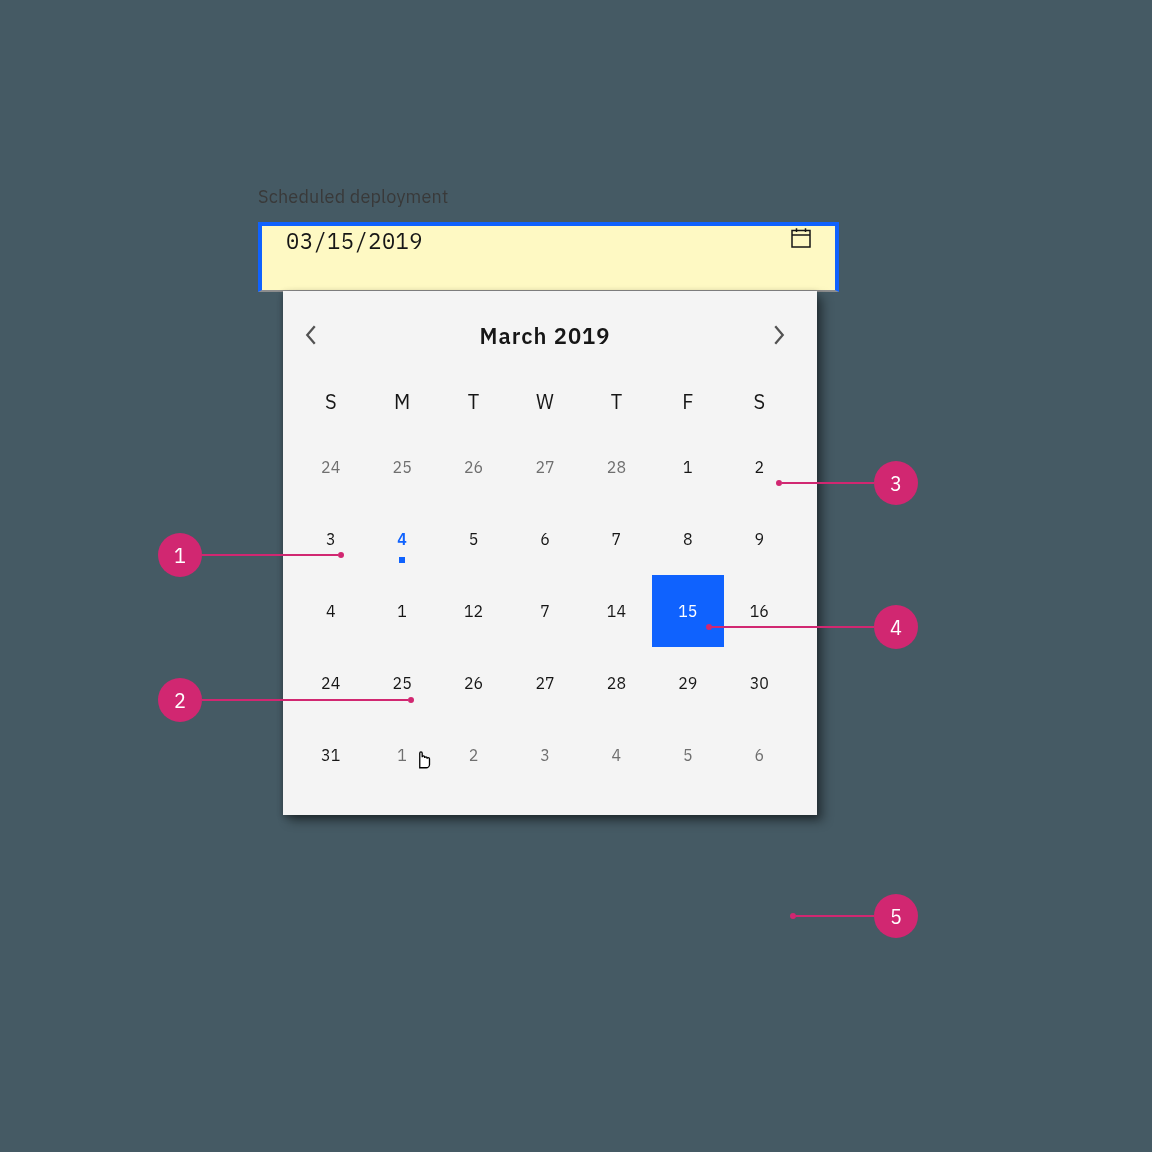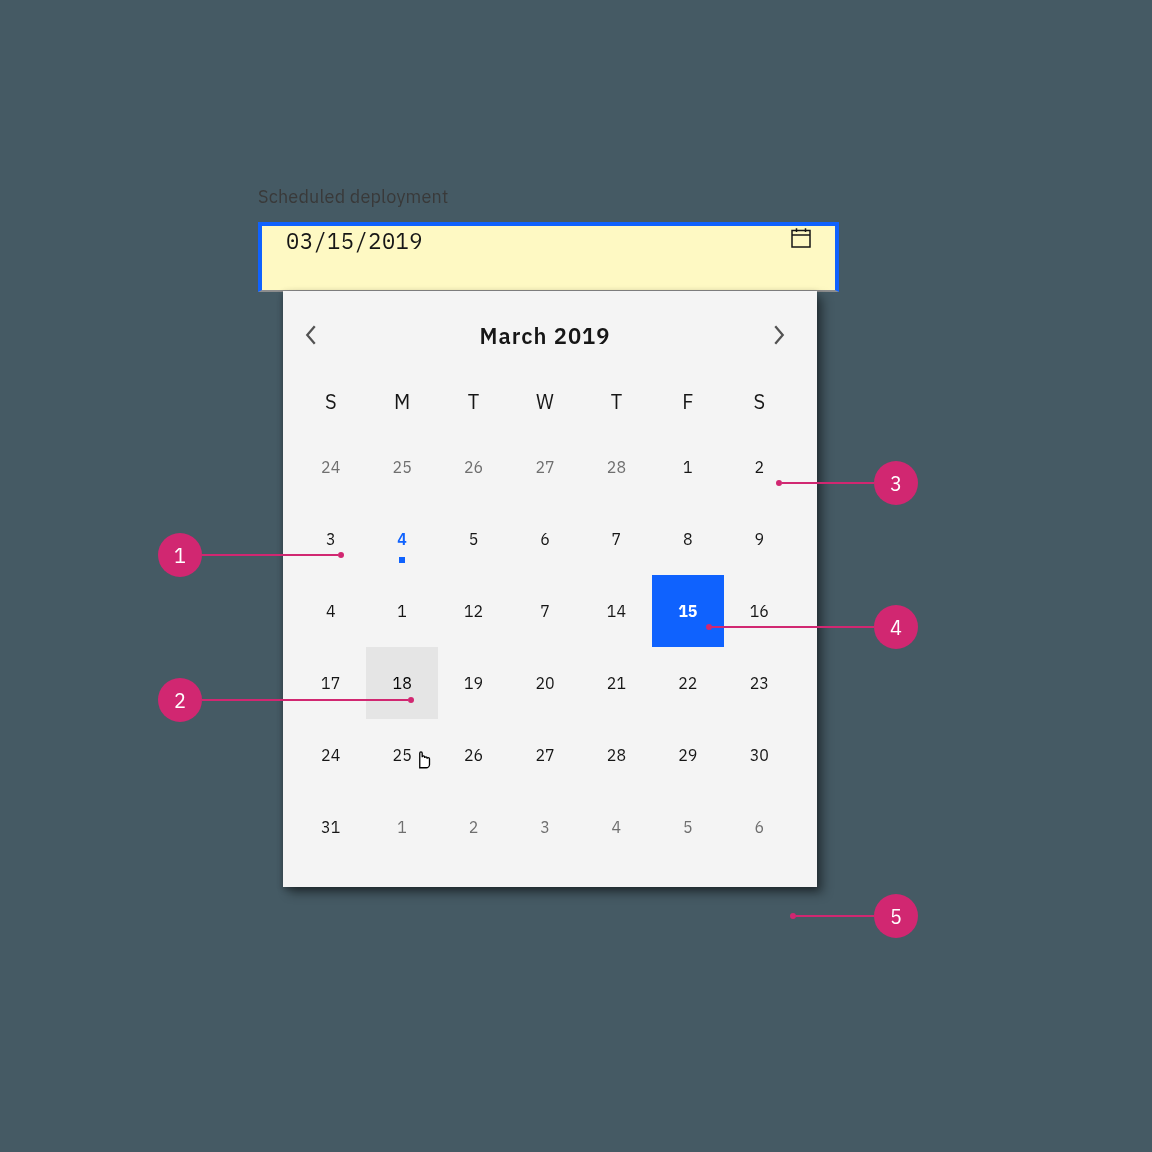--- a/index.html
+++ b/index.html
@@ -84,21 +84,21 @@
     position: relative;
     cursor:pointer;
   }
   .day-cell.out { color:#6f6f6f; }
   .day-cell.in { color:#161616; }
   .day-cell.today { color:#0f62fe; font-weight:600; }
   .day-cell.today::after {
     content:""; position:absolute; width:6px; height:6px; background:#0f62fe;
     bottom: 12px; left:50%; transform:translateX(-50%);
   }
-  .day-cell.selected { background:#0f62fe; color:#ffffff; font-weight:700; }
+  .day-cell.selected { background:#0f62fe; color:#ffffff; font-weight:400; }
   .day-cell.hover { background:#e5e5e5; }
   .cursor-hand {
     position:absolute;
     width:24px; height:24px;
     pointer-events:none;
   }
   
   .callout {
     position:absolute;
     display:flex;
@@ -188,29 +188,20 @@
       <div class="week-row">
         <div class="day-cell in">4</div>
         <div class="day-cell in">1</div>
         <div class="day-cell in">12</div>
         <div class="day-cell in">7</div>
         <div class="day-cell in">14</div>
         <div class="day-cell selected">15</div>
         <div class="day-cell in">16</div>
       </div>
       <div class="week-row">
-        <div class="day-cell in">17</div>
-        <div class="day-cell hover">18</div>
-        <div class="day-cell in">19</div>
-        <div class="day-cell in">20</div>
-        <div class="day-cell in">21</div>
-        <div class="day-cell in">22</div>
-        <div class="day-cell in">23</div>
-      </div>
-      <div class="week-row">
         <div class="day-cell in">24</div>
         <div class="day-cell in">25</div>
         <div class="day-cell in">26</div>
         <div class="day-cell in">27</div>
         <div class="day-cell in">28</div>
         <div class="day-cell in">29</div>
         <div class="day-cell in">30</div>
       </div>
       <div class="week-row">
         <div class="day-cell in">31</div>

